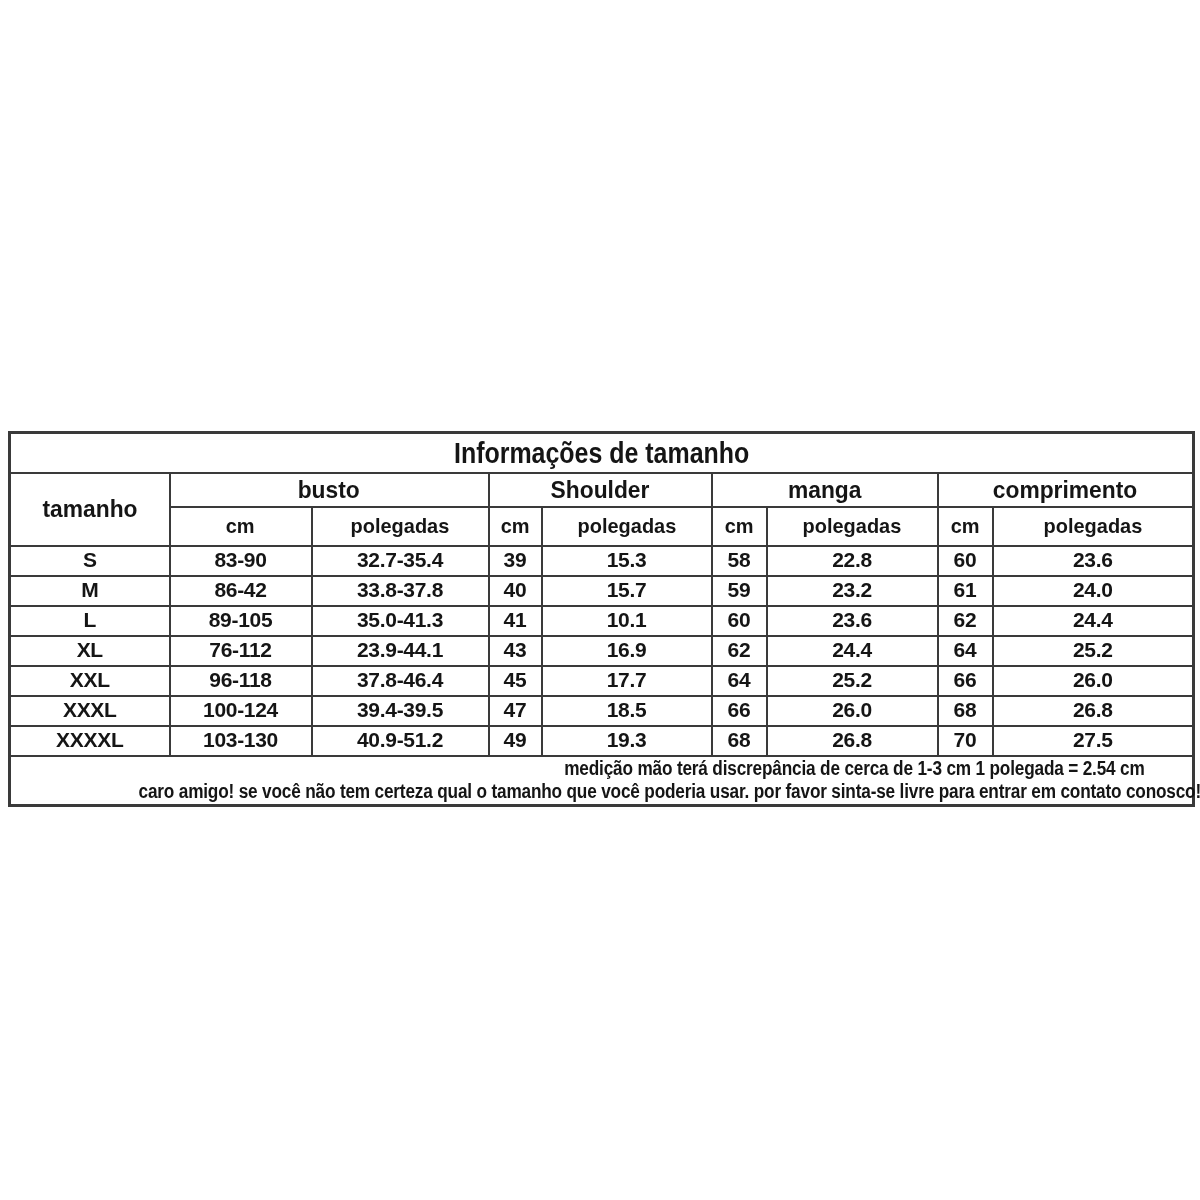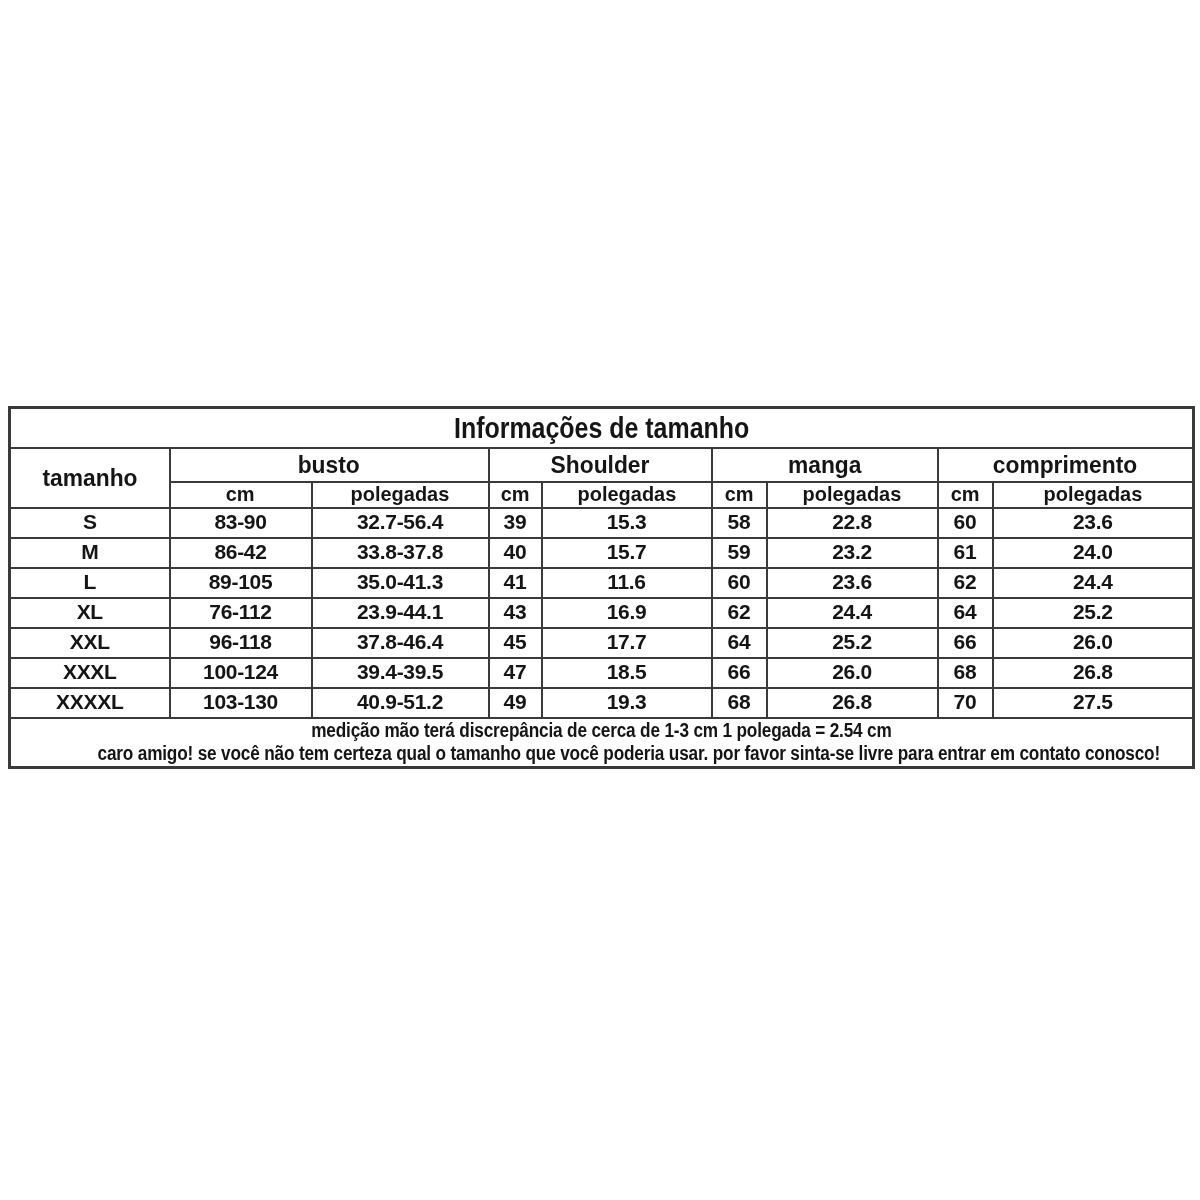--- a/index.html
+++ b/index.html
@@ -11,21 +11,21 @@
   html,body{background:#ffffff;}
   body{font-family:"Liberation Sans",sans-serif;}
   .page{
     position:relative;
     width:1200px;height:1200px;
     background:var(--bg);
     overflow:hidden;
   }
   table.size-chart{
     position:absolute;
-    left:8px;top:406px;
+    left:8px;top:431px;
     width:1184px;
     border-collapse:collapse;
     table-layout:fixed;
     background:var(--bg);
     color:var(--text);
   }
   table.size-chart th,
   table.size-chart td{
     border:2px solid var(--border);
     text-align:center;
@@ -37,21 +37,21 @@
   table.size-chart{border:3px solid var(--border);}
   tr.title-row th{
     height:40px;
     font-size:29px;
   }
   tr.group-row th{
     height:34px;
     font-size:24px;
   }
   tr.unit-row th{
-    height:26px;
+    height:39px;
     font-size:21px;
   }
   tr.data-row td{
     height:30px;
     font-size:21px;
     letter-spacing:-0.3px;
   }
   tr.footer-row td{
     height:50px;
     font-size:20px;
@@ -62,22 +62,23 @@
     transform-origin:center;
     white-space:nowrap;
   }
   .cond-slight{
     display:inline-block;
     transform:scaleX(0.95);
     transform-origin:center;
     white-space:nowrap;
   }
   .footer-line{
-    text-align:center;
+    text-align:right;
     letter-spacing:-0.2px;
+    margin-left:41px;
   }
   .footer-line + .footer-line{margin-top:2px;}
 </style>
 </head>
 <body>
 
 <div class="page">
   <table class="size-chart">
     <colgroup>
       <col style="width:160px">
@@ -109,21 +110,21 @@
         <th><span class="cond-slight">cm</span></th>
         <th><span class="cond-slight">polegadas</span></th>
         <th><span class="cond-slight">cm</span></th>
         <th><span class="cond-slight">polegadas</span></th>
       </tr>
     </thead>
     <tbody>
       <tr class="data-row">
         <td>S</td>
         <td>83-90</td>
-        <td>32.7-56.4</td>
+        <td>32.7-35.4</td>
         <td>39</td>
         <td>15.3</td>
         <td>58</td>
         <td>22.8</td>
         <td>60</td>
         <td>23.6</td>
       </tr>
       <tr class="data-row">
         <td>M</td>
         <td>86-42</td>
@@ -133,21 +134,21 @@
         <td>59</td>
         <td>23.2</td>
         <td>61</td>
         <td>24.0</td>
       </tr>
       <tr class="data-row">
         <td>L</td>
         <td>89-105</td>
         <td>35.0-41.3</td>
         <td>41</td>
-        <td>11.6</td>
+        <td>10.1</td>
         <td>60</td>
         <td>23.6</td>
         <td>62</td>
         <td>24.4</td>
       </tr>
       <tr class="data-row">
         <td>XL</td>
         <td>76-112</td>
         <td>23.9-44.1</td>
         <td>43</td>

